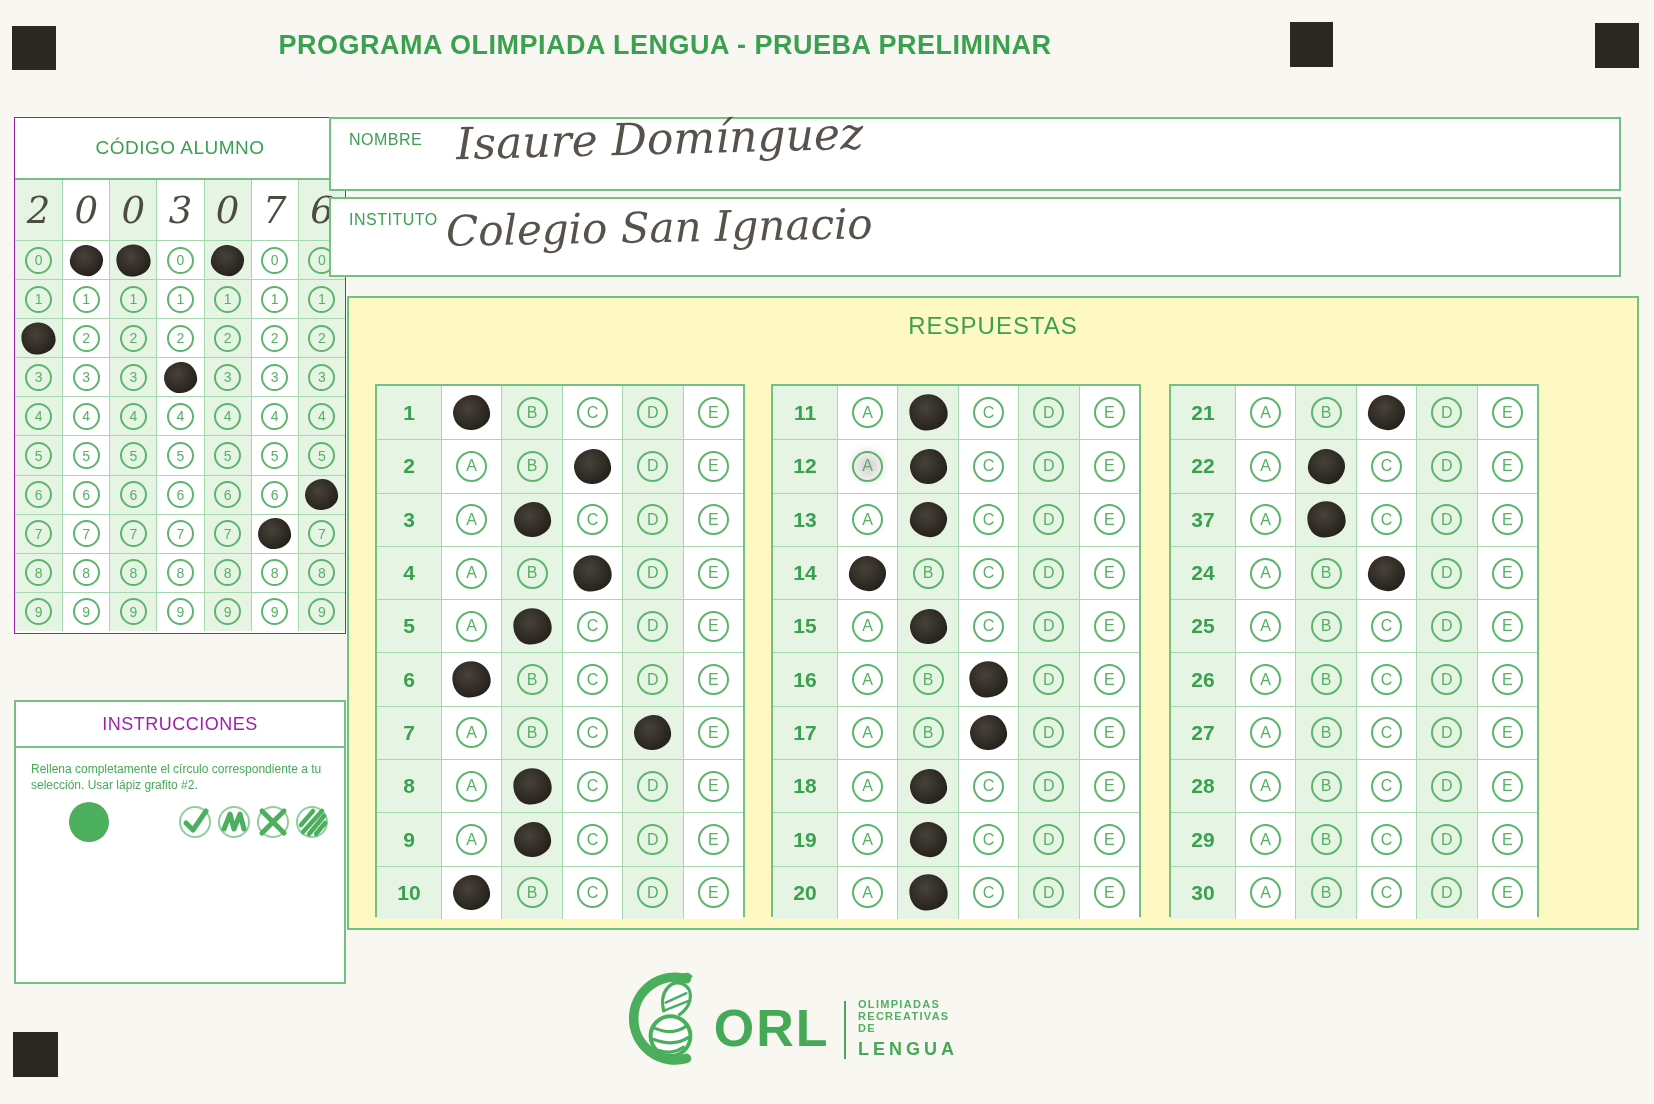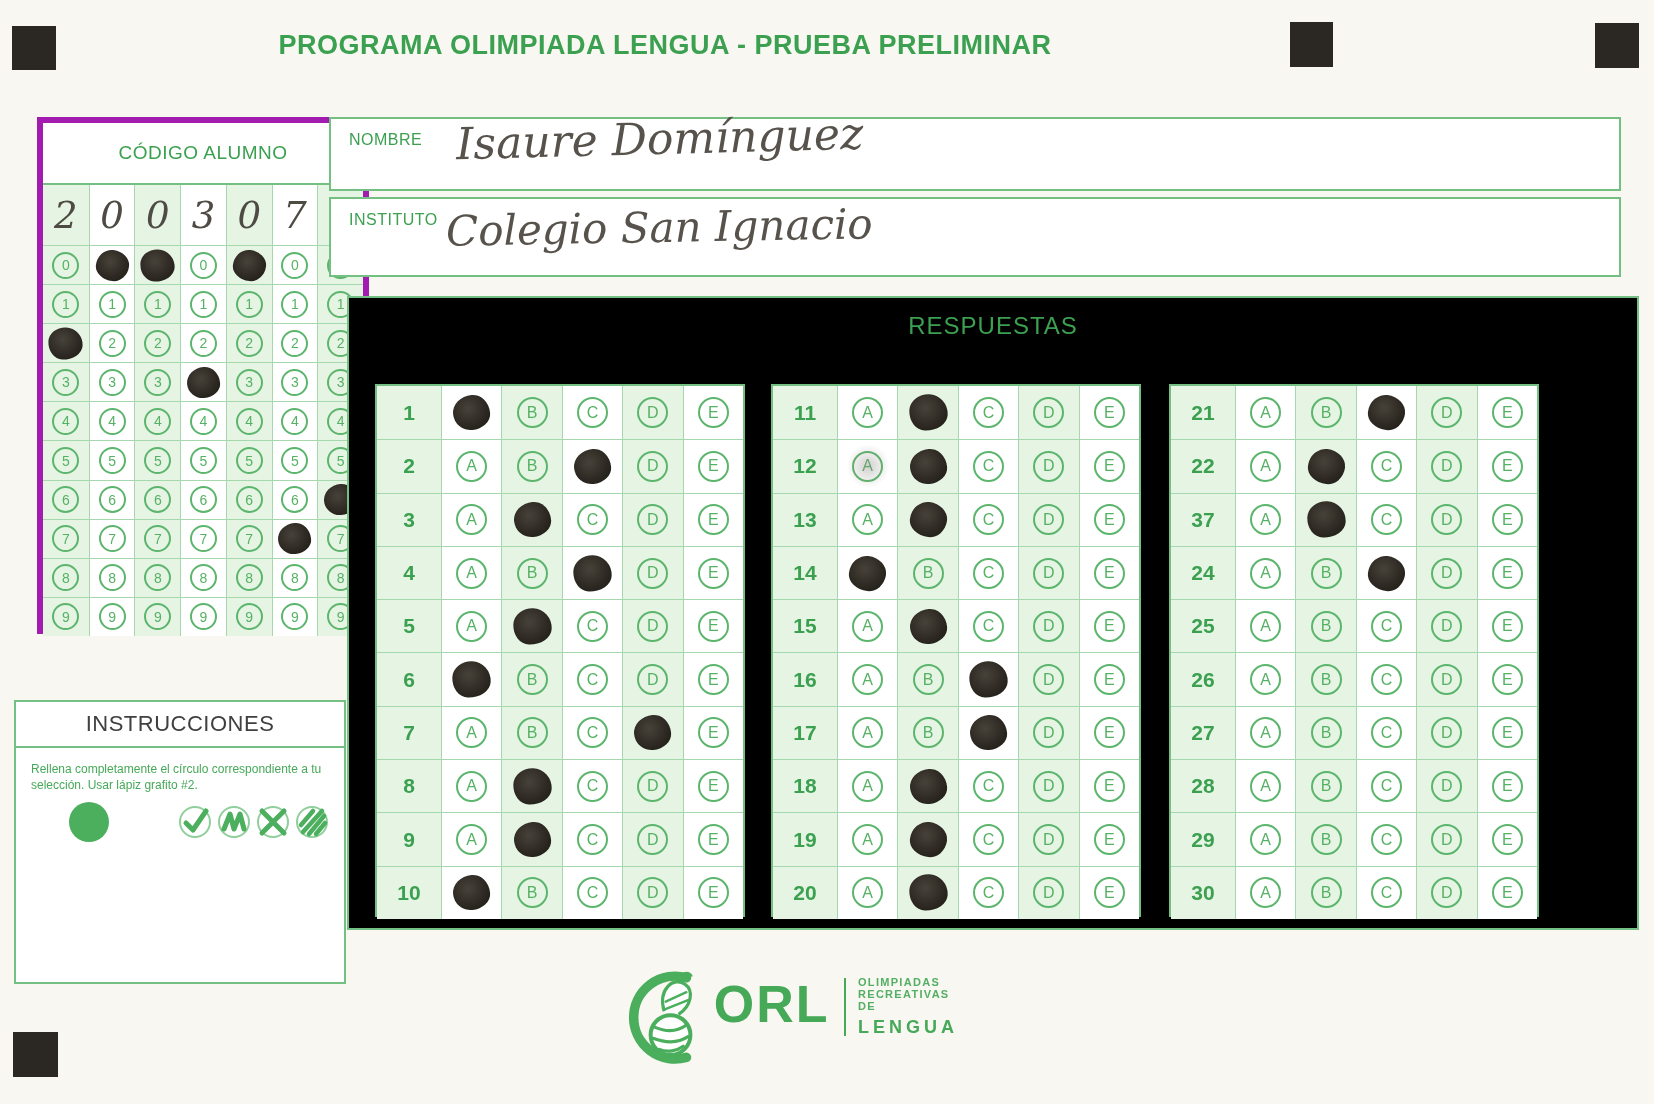--- a/index.html
+++ b/index.html
@@ -18,21 +18,21 @@
 
   .page-title {
     position:absolute; left:0; top:30px; width:1330px;
     text-align:center; color:#3ba050; font-size:27px; font-weight:bold;
     letter-spacing:.5px;
   }
 
   
   .codigo-box {
     position:absolute; left:14px; top:117px; width:332px; height:517px;
-    border:6px solid #a21caf; background:#fff;margin-left:23px;
+    border:1px solid #a21caf; background:#fff;
   }
   .codigo-header {
     height:62px; display:flex; align-items:center; justify-content:center;
     color:#3ba050; font-size:19px; letter-spacing:.5px;
     border-bottom:2px solid #74c082;
   }
   .codigo-grid {
     display:grid; grid-template-columns:repeat(7,1fr);
     grid-template-rows:60px repeat(10,39.1px);
     height:453px;
@@ -79,21 +79,21 @@
   .handwriting {
     position:absolute; font-family:"DejaVu Serif", serif; font-style:italic;
     color:#57524b; white-space:nowrap;
   }
   #nombre-value { left:125px; top:-6px; font-size:44px; transform:rotate(-1.5deg); }
   #instituto-value { left:115px; top:4px; font-size:42px; transform:rotate(-1deg); }
 
   
   .respuestas-box {
     position:absolute; left:347px; top:296px; width:1292px; height:634px;
-    border:2px solid #74c082; background:#000000;
+    border:2px solid #74c082; background:#fef9c3;
   }
   .respuestas-header {
     position:absolute; top:14px; left:0; width:100%; text-align:center;
     color:#3ba050; font-size:24px; letter-spacing:1px;
   }
   .answer-block {
     position:absolute; top:86px; width:370px; height:533px;
     display:grid; grid-template-columns:64px repeat(5,1fr);
     grid-template-rows:repeat(10,53.3px);
     border:2px solid #74c082; background:#fff;
@@ -114,21 +114,21 @@
     background:radial-gradient(circle, rgba(140,138,130,.40) 0%, rgba(140,138,130,0) 70%);
   }
 
   
   .instr-box {
     position:absolute; left:14px; top:700px; width:332px; height:284px;
     border:2px solid #74c082; background:#fff;
   }
   .instr-header {
     height:46px; display:flex; align-items:center; justify-content:center;
-    color:#404040; font-size:22px; letter-spacing:.5px;
+    color:#a21caf; font-size:18px; letter-spacing:.5px;
     border-bottom:2px solid #74c082;
   }
   .instr-body {
     padding:14px 15px 0 15px; color:#46aа58; color:#46a958;
     font-size:12px; line-height:1.32;
   }
   .legend-row {
     display:flex; justify-content:space-around; margin-top:18px;
     text-align:center; color:#46a958; font-size:17px; line-height:1.2;
   }
@@ -136,21 +136,21 @@
   .examples-row { display:flex; justify-content:space-around; margin-top:8px; align-items:center; }
   .correct-dot {
     width:40px; height:40px; border-radius:50%; background:#4caf5e; margin:0 auto;
   }
   .incorrect-icons { display:flex; gap:1px; }
   .incorrect-icons svg { display:block; }
 
   
   .logo {
     position:absolute; left:618px; top:952px; width:340px; height:130px;
-    display:flex; align-items:flex-start;
+    display:flex; align-items:center;
   }
   .logo-acronym {
     color:#45a957; font-size:52px; font-weight:bold; letter-spacing:2px;
     margin-left:-6px; margin-top:22px;
   }
   .logo-divider { width:3px; height:58px; background:#45a957; margin:26px 12px 0 14px; }
   .logo-text { margin-top:24px; color:#45a957; }
   .logo-line { font-size:11px; letter-spacing:1.3px; font-weight:bold; opacity:.92; }
   .logo-line3 { font-size:18px; font-weight:bold; letter-spacing:4px; margin-top:5px; }
 </style>

